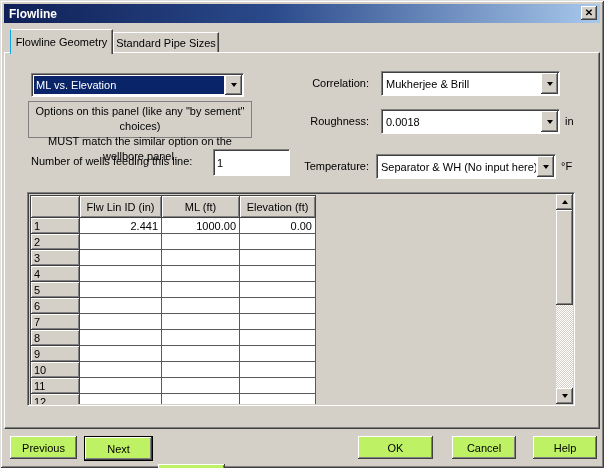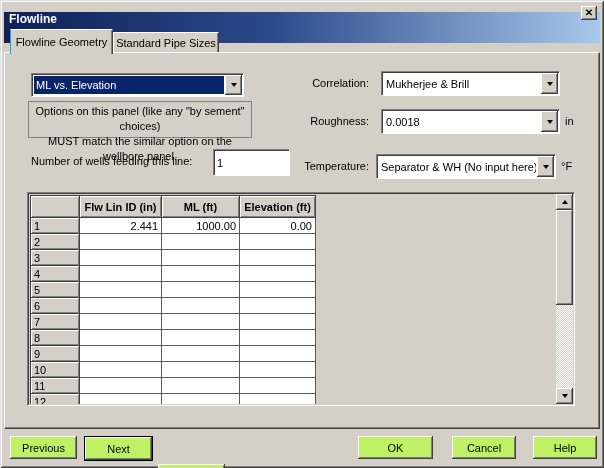--- a/index.html
+++ b/index.html
@@ -1,20 +1,20 @@
 <!DOCTYPE html>
 <html><head>
 <meta charset="utf-8">
 <style>
   html,body{margin:0;padding:0;}
   body{font-family:"Liberation Sans",sans-serif;background:#fff;}
   .window{position:relative;width:604px;height:468px;background:#d4d0c8;overflow:hidden;
     box-shadow:inset 1px 1px 0 #dfdfdf,inset -1px -1px 0 #404040,inset 2px 2px 0 #fff,inset -2px -2px 0 #808080;}
-  .titlebar{position:absolute;left:4px;top:4px;width:596px;height:31px;
-    background:linear-gradient(to right,#0f2057,#2b4a8b 45%,#a8c8ec);display:flex;align-items:flex-start;margin-top:8px;}
+  .titlebar{position:absolute;left:4px;top:4px;width:596px;height:19px;
+    background:linear-gradient(to right,#0f2057,#2b4a8b 45%,#a8c8ec);display:flex;align-items:center;}
   .title-text{color:#fff;font-weight:bold;font-size:12px;padding-left:5px;letter-spacing:0;}
   .close-btn{position:absolute;right:7px;top:6px;width:16px;height:14px;background:#d4d0c8;
     box-shadow:inset -1px -1px 0 #404040,inset 1px 1px 0 #fff,inset -2px -2px 0 #808080;
     display:flex;align-items:center;justify-content:center;cursor:default;}
   .tab{position:absolute;background:#d4d0c8;font-size:11px;display:flex;align-items:center;justify-content:center;}
   .tab-active{left:10px;top:29px;width:101px;height:24px;z-index:3;
     border-top:1px solid #fff;border-left:1px solid #0ea5e9;border-right:1px solid #404040;
     box-shadow:inset -1px 0 0 #808080,inset 0 1px 0 #d4d0c8;}
   .tab-inactive{left:113px;top:32px;width:104px;height:20px;z-index:1;
     border-top:1px solid #fff;border-left:1px solid #fff;border-right:1px solid #404040;
@@ -32,21 +32,21 @@
     box-shadow:inset -1px -1px 0 #404040,inset 1px 1px 0 #fff,inset -2px -2px 0 #808080;
     display:flex;align-items:center;justify-content:center;}
   .tri-down{width:0;height:0;border-left:3px solid transparent;border-right:3px solid transparent;border-top:4px solid #000;}
   .tri-up{width:0;height:0;border-left:3px solid transparent;border-right:3px solid transparent;border-bottom:4px solid #000;}
   .infobox{position:absolute;border:1px solid #808080;font-size:11px;text-align:center;color:#000;line-height:15px;}
   .table-ctl{position:absolute;left:22px;top:139px;width:546px;height:212px;background:#d4d0c8;
     border:1px solid;border-color:#808080 #fff #fff #808080;box-shadow:inset 1px 1px 0 #404040;overflow:hidden;}
   .grid-wrap{position:absolute;left:2px;top:2px;right:19px;bottom:1px;overflow:hidden;}
   table.grid{border-collapse:collapse;table-layout:fixed;}
   table.grid th,table.grid td{padding:0 3px;font-size:11px;overflow:hidden;white-space:nowrap;}
-  table.grid th{background:#d4d0c8;border:1px solid #404040;font-weight:bold;text-align:center;
+  table.grid th{background:#d4d0c8;border:1px solid #404040;font-weight:normal;text-align:center;
     box-shadow:inset 1px 1px 0 #fff,inset -1px -1px 0 #808080;}
   table.grid th.rowhdr{font-weight:normal;text-align:left;}
   table.grid td{background:#fff;border:1px solid #5a5a5a;text-align:right;color:#000;}
   thead tr{height:22px;} tbody tr{height:16px;}
   .scrollbar{position:absolute;right:1px;top:1px;bottom:1px;width:17px;}
   .sb-btn{position:absolute;left:0;width:17px;height:16px;background:#d4d0c8;
     box-shadow:inset -1px -1px 0 #404040,inset 1px 1px 0 #fff,inset -2px -2px 0 #808080;
     display:flex;align-items:center;justify-content:center;}
   .sb-track{position:absolute;left:0;right:0;top:16px;bottom:16px;background-color:#fff;
     background-image:linear-gradient(45deg,#d4d0c8 25%,transparent 25%,transparent 75%,#d4d0c8 75%),

